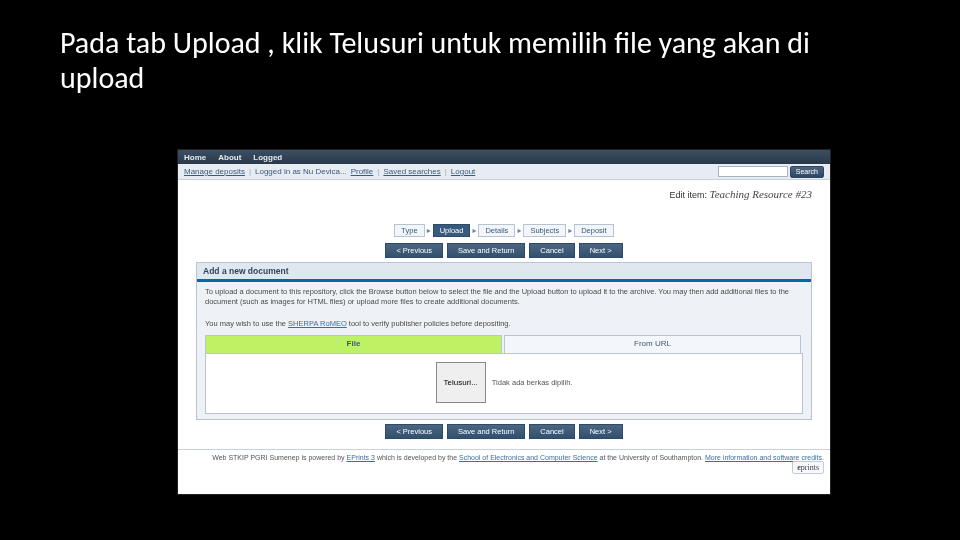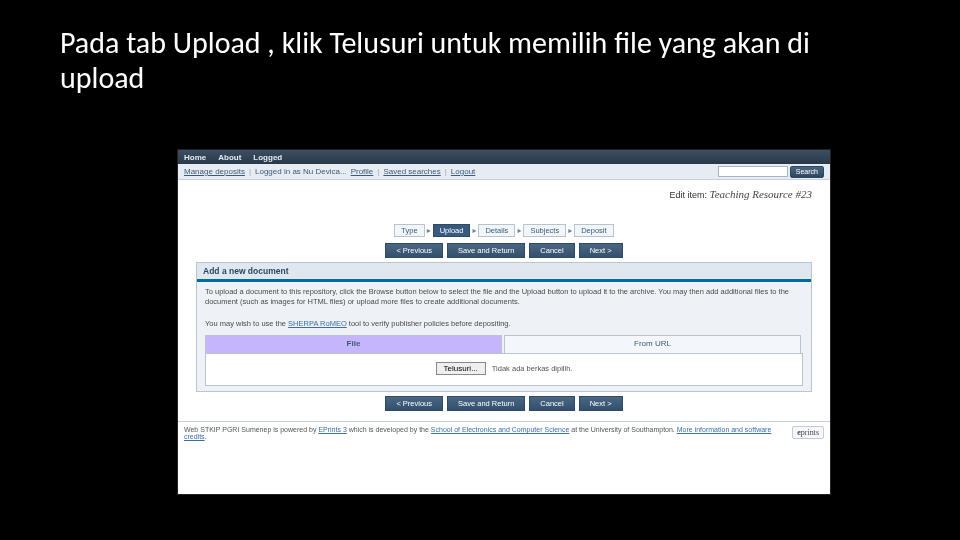--- a/index.html
+++ b/index.html
@@ -91,37 +91,37 @@
   .tabsrow {
     display: flex; margin-top: 6px;
     border-bottom: 1px solid #b9c5d2;
   }
   .tab {
     flex: 1; text-align: center; font-size: 8px;
     background: #f3f6fa; color: #3b5a7a;
     padding: 3px 0; border: 1px solid #b9c5d2; border-bottom: none;
     margin-right: 2px;
   }
-  .tab.active { background: #c4b5fd; font-weight: bold; }
+  .tab.active { background: #bef264; font-weight: bold; }
   .filearea {
     border: 1px solid #b9c5d2; border-top: none;
     background: #fff; padding: 8px 0 10px 0;
     display: flex; justify-content: center; align-items: center; gap: 6px;
   }
   .browse-btn {
-    font-size: 8px; padding: 1px 7px;
+    font-size: 8px; padding: 15px 7px;
     background: #efefef; border: 1px solid #8a8a8a;
     cursor: pointer;
   }
   .nofile { font-size: 7.5px; color: #555; }
   .footer {
     border-top: 1px solid #c8d0da;
     padding: 4px 6px;
-    display: flex; justify-content: space-between; align-items: flex-start;
-    font-size: 7px; color: #555;
+    display: flex; justify-content: space-between; align-items: flex-end;
+    font-size: 7px; color: #555; flex-direction: column;
   }
   .footer a { color: #3b6ea5; text-decoration: underline; }
   .eprints-logo {
     border: 1px solid #c3ccd6; border-radius: 2px;
     padding: 1px 4px; font-size: 8px; color: #445; background: #f6f8fb;
     font-family: Georgia, serif;
   }
   .eprints-logo .e { font-weight: bold; }
 </style>
 </head>

